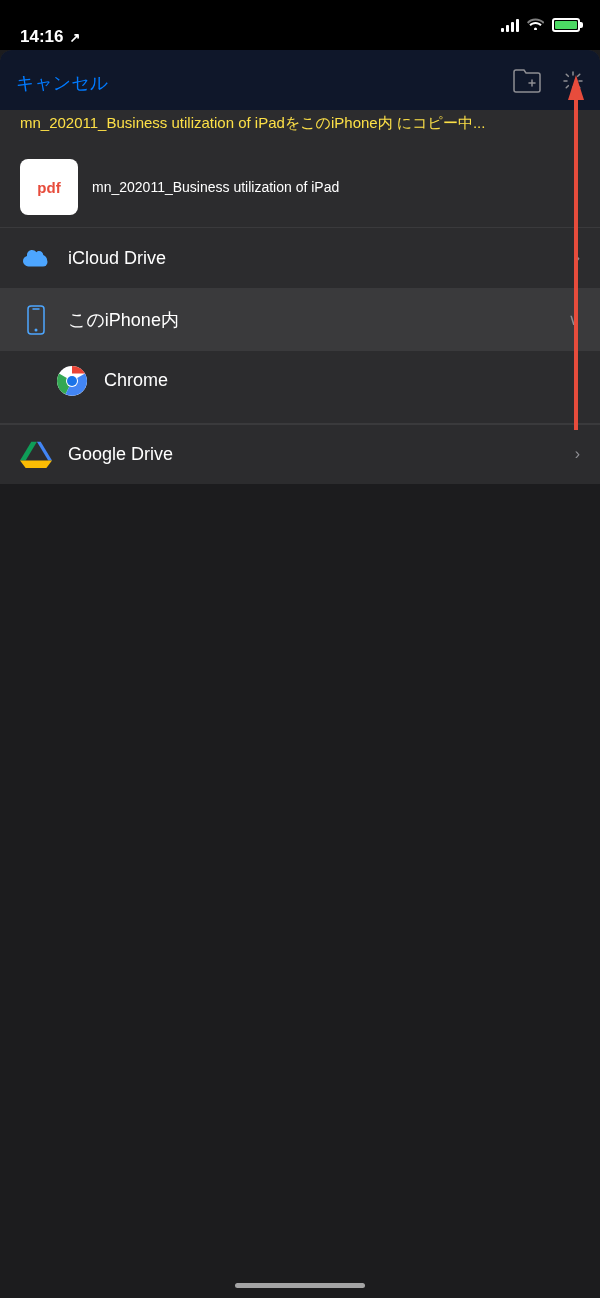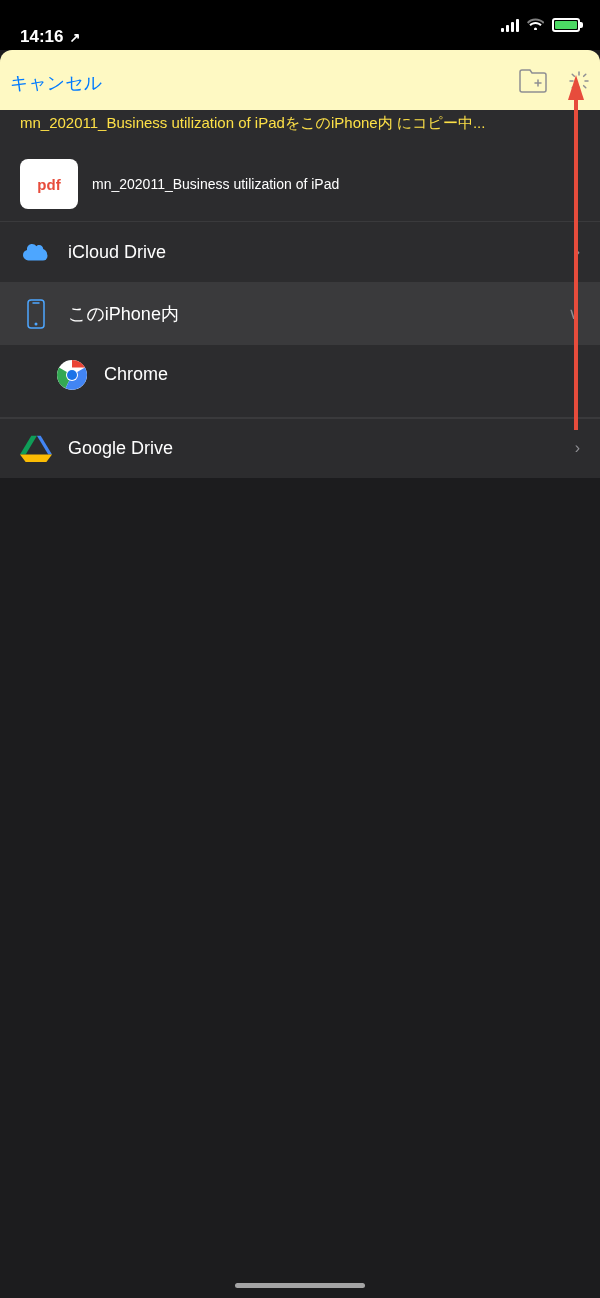--- a/index.html
+++ b/index.html
@@ -88,25 +88,25 @@
     
     .main-container {
       width: 100%;
       background: #2c2c2e;
       border-radius: 12px 12px 0 0;
       margin-top: 0;
     }
 
     
     .header {
-      padding: 18px 10px 12px;
+      padding: 18px 16px 12px;
       display: flex;
       align-items: center;
       justify-content: space-between;
-      background: #fef9c3;
+      background: #0f172a;
       border-radius: 12px 12px 0 0;
     }
     .cancel-btn {
       color: #007aff;
       font-size: 18px;
       font-weight: 400;
       cursor: pointer;
       background: none;
       border: none;
     }
@@ -128,21 +128,21 @@
     .file-row {
       background: #2c2c2e;
       padding: 12px 20px;
       display: flex;
       align-items: center;
       gap: 14px;
       border-bottom: 0.5px solid #3a3a3c;
     }
     .pdf-icon {
       width: 58px;
-      height: 50px;
+      height: 56px;
       background: #fff;
       border-radius: 8px;
       display: flex;
       align-items: center;
       justify-content: center;
       font-size: 15px;
       font-weight: 700;
       color: #e74c3c;
       flex-shrink: 0;
     }

